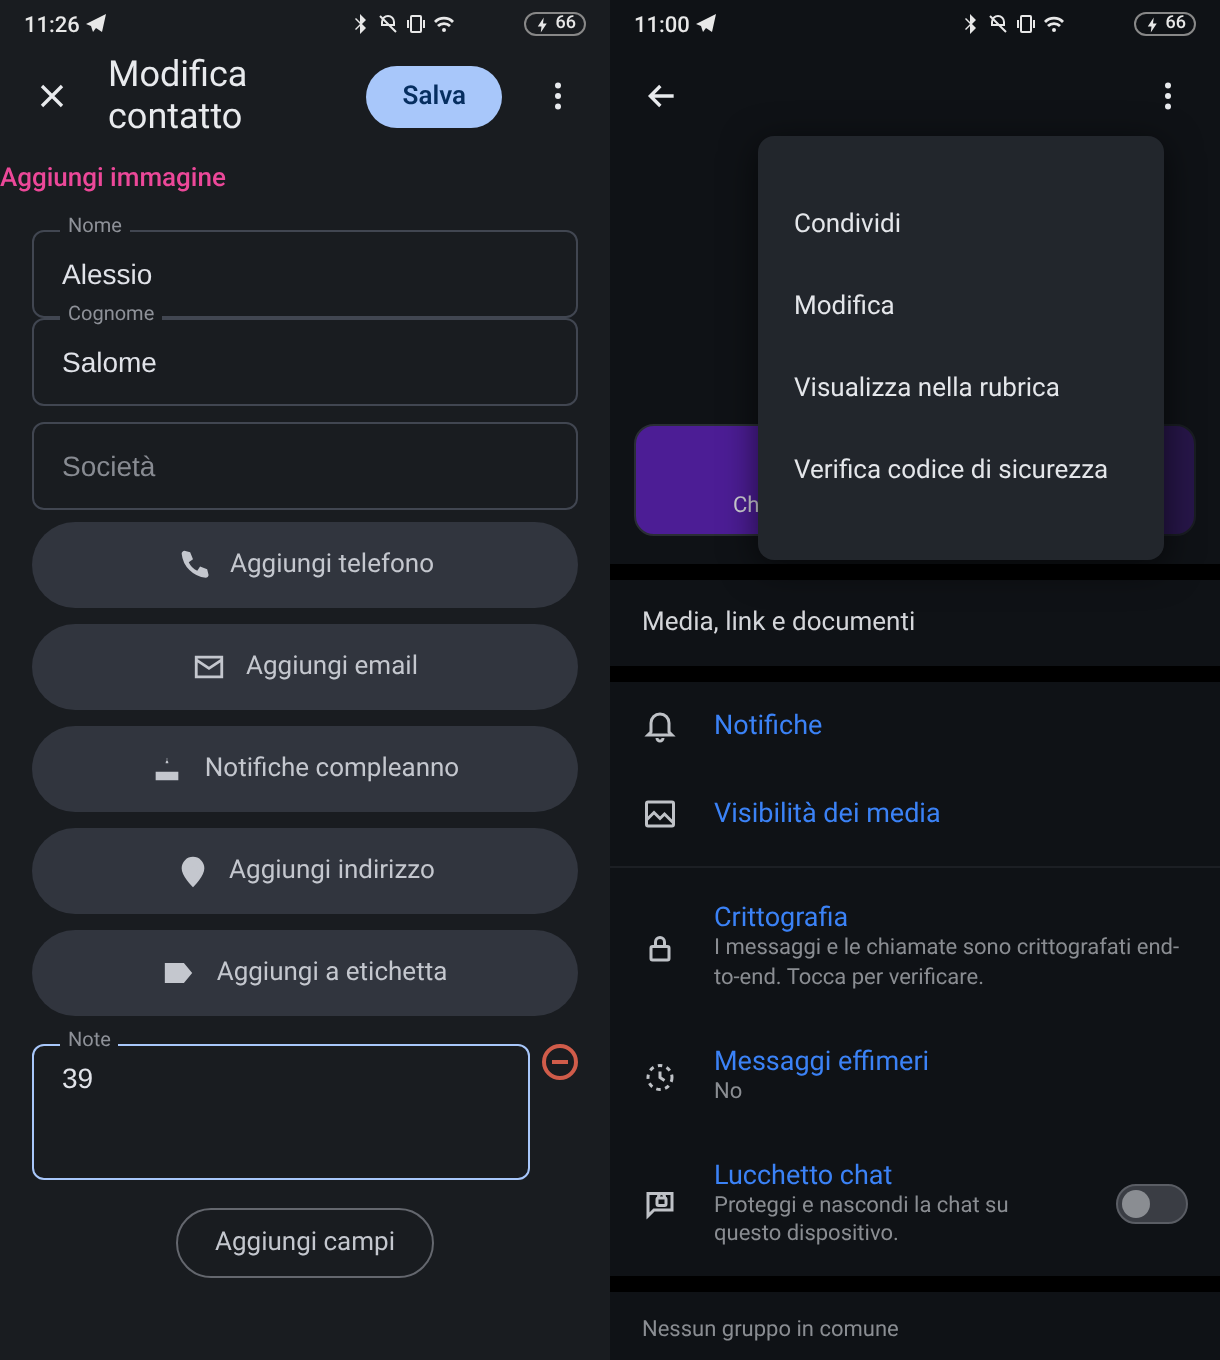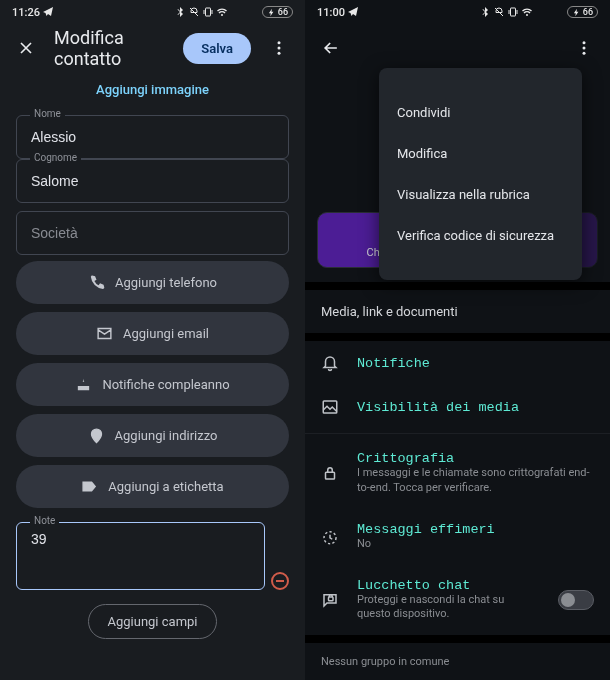--- a/index.html
+++ b/index.html
@@ -76,22 +76,21 @@
       background: #a8c7fa;
       color: #062e5f;
       font-weight: 600;
       font-size: 13px;
       padding: 8px 18px;
       border-radius: 20px;
       cursor: pointer;
     }
 
     .add-image-link {
-      text-align: center;
-      color: #7dd3fc;
+      color: #ec4899;
       font-size: 13px;
       font-weight: 500;
       padding: 10px 0 18px;
       cursor: pointer;
     }
 
     
     .content-left { padding: 0 16px; }
     .field-group { position: relative; }
     .field-group .label {
@@ -108,21 +107,21 @@
       background: transparent;
       border: 1px solid #414651;
       border-radius: 6px;
       padding: 13px 14px;
       color: #e0e2e8;
       font-size: 14px;
       outline: none;
     }
     .field-group input::placeholder { color: #888b92; }
     .field-group.focused input { border-color: #a8c7fa; }
-    .field-note-wrap { position: relative; display:flex; align-items:flex-end; gap:6px;}
+    .field-note-wrap { position: relative; display:flex; align-items:flex-start; gap:6px;}
     .field-note-wrap .field-group { flex:1; margin-bottom:0;}
     .field-note-wrap .field-group input { height:68px; }
     .remove-circle {
       width:18px;height:18px;border-radius:50%;border:2px solid #d05c4a;display:flex;align-items:center;justify-content:center;cursor:pointer;
     }
     .remove-circle .dash{width:8px;height:2px;background:#d05c4a;}
 
     .action-pill {
       background: #31353e;
       border-radius: 24px;
@@ -202,21 +201,21 @@
       padding: 14px 16px;
       cursor: pointer;
     }
     .list-item {
       display:flex; align-items:center; gap:18px;
       padding: 13px 16px;
       cursor:pointer;
     }
     .list-item svg { width:18px; height:18px; flex-shrink:0; }
     .list-item .text { flex:1; }
-    .list-item .title-row { font-size: 13.5px; color: #5eead4; font-family: Liberation Mono, monospace; }
+    .list-item .title-row { font-size: 13.5px; color: #3b82f6; }
     .list-item .subtitle { font-size: 11px; color: #8a8d92; margin-top:0; line-height:1.35;}
     .toggle {
       width: 36px; height: 20px; border-radius: 12px;
       background: #3a3d44; position: relative;
       border: 1px solid #5a5d64;
     }
     .toggle::after {
       content: ""; position:absolute; left:2px; top:2px;
       width:14px; height:14px; border-radius:50%; background:#8a8d92;
     }

